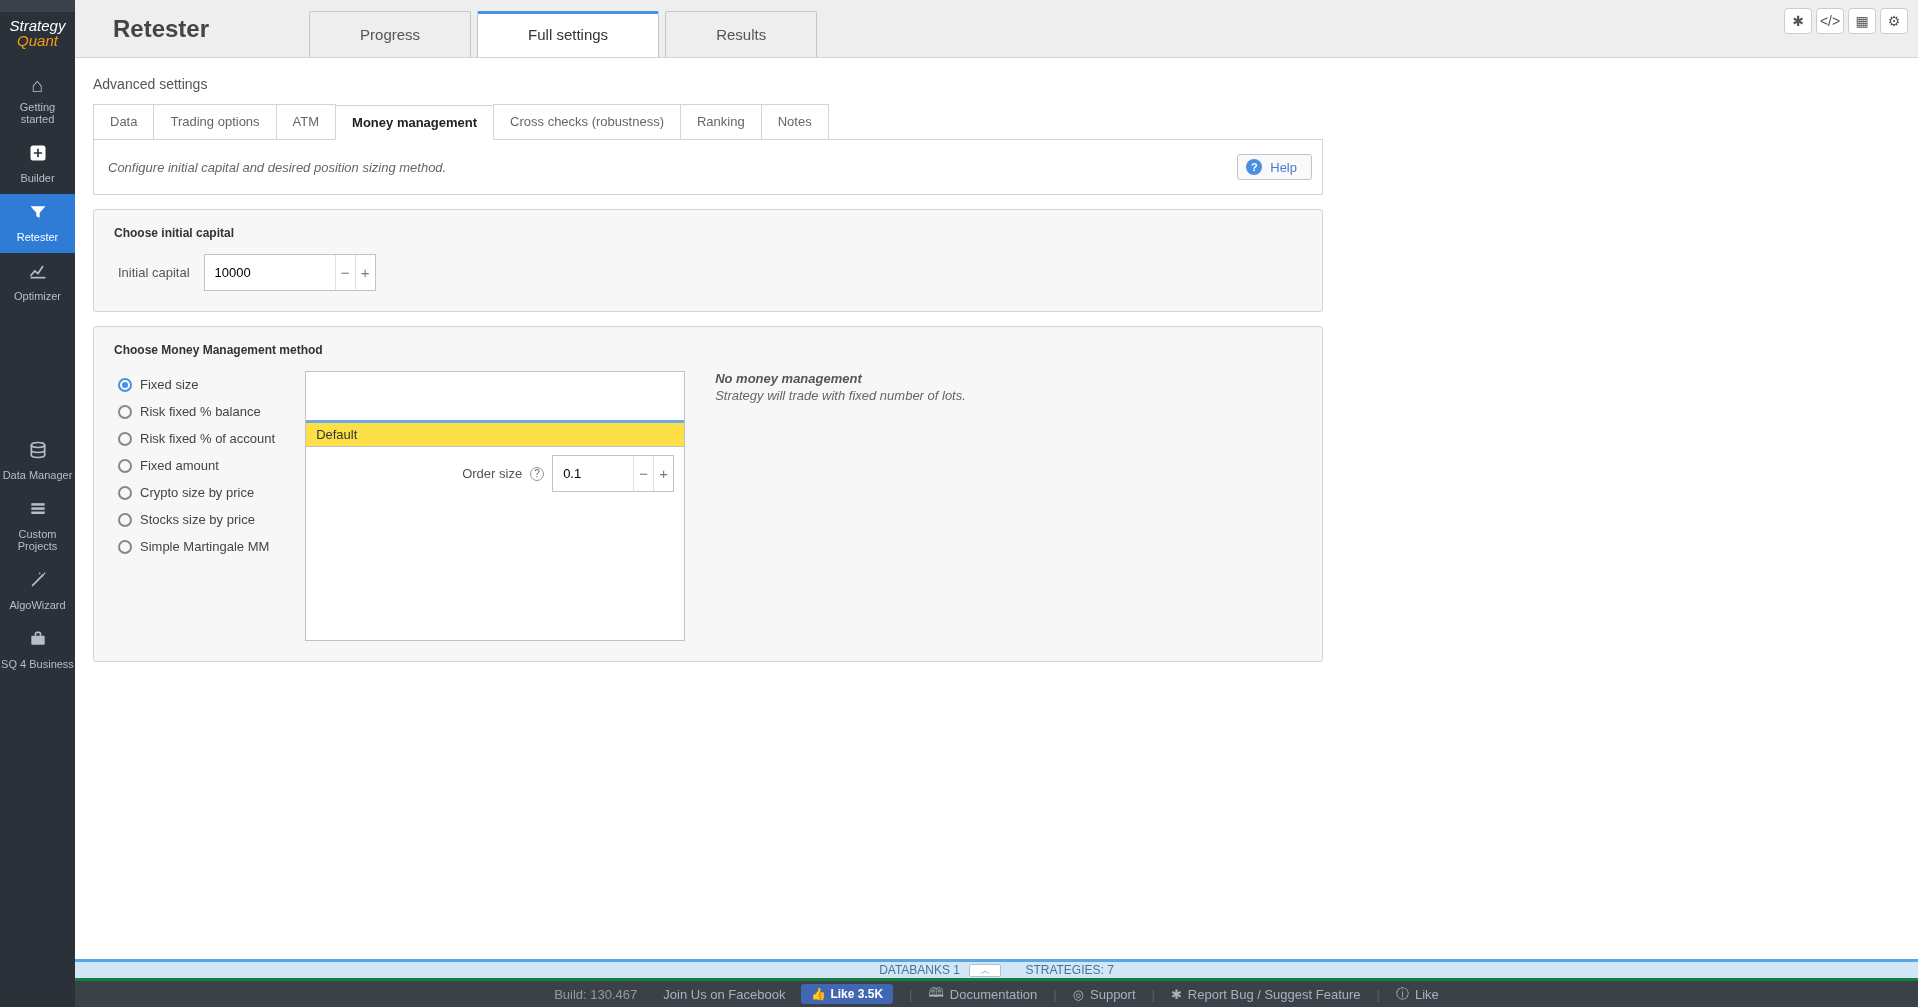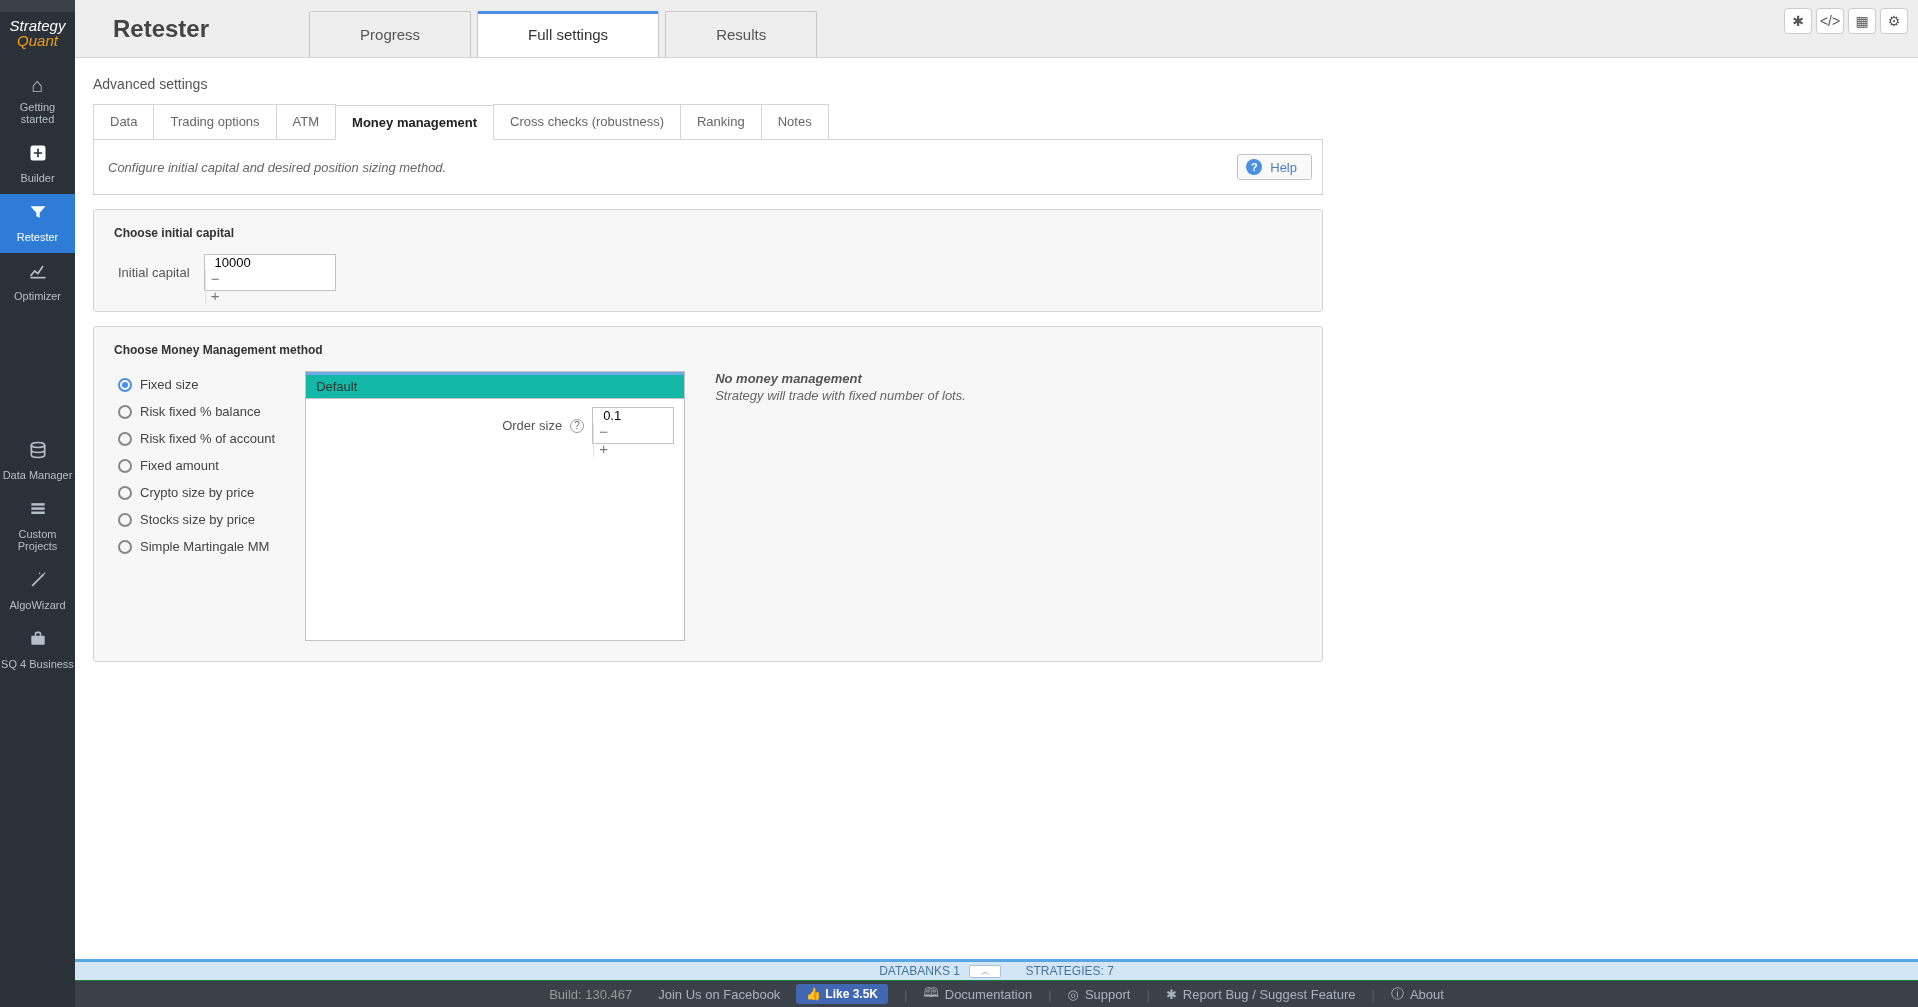--- a/index.html
+++ b/index.html
@@ -32,43 +32,43 @@
 
 .help-row { display: flex; justify-content: space-between; align-items: center; padding: 14px 10px 14px 14px; border: 1px solid #d4d4d4; border-top: none; }
 .help-text { font-style: italic; color: #666; font-size: 13px; }
 .help-btn { border: 1px solid #c3c3c3; background: #f9f9f9; padding: 4px 14px 4px 8px; border-radius: 3px; cursor: pointer; color: #4a7dc9; display: flex; align-items: center; gap: 8px; font-size: 13px; }
 .help-icon { width: 16px; height: 16px; border-radius: 50%; background: #4a90e2; color: #fff; display: inline-flex; align-items: center; justify-content: center; font-size: 11px; font-weight: bold; }
 
 .section { border: 1px solid #d4d4d4; background: #f7f7f7; border-radius: 3px; margin: 14px 0 0 0; padding: 16px 20px 20px 20px; max-width: 1230px; }
 .section-title { font-weight: bold; font-size: 12px; color: #333; margin-bottom: 14px; }
 .field-row { display: flex; align-items: center; gap: 14px; margin-left: 4px; }
 .field-label { font-size: 13px; color: #555; }
-.spinner { display: flex; border: 1px solid #c3c3c3; background: #fff; height: 37px; flex-direction: column; }
+.spinner { display: flex; border: 1px solid #c3c3c3; background: #fff; height: 37px; }
 .spinner input { border: none; padding: 0 10px; width: 130px; font-size: 13px; outline: none; }
 .spinner .sp-btn { width: 20px; display: flex; align-items: center; justify-content: center; color: #777; cursor: pointer; border-left: 1px solid #e0e0e0; font-size: 15px; user-select: none; }
 
 .mm-section { display: flex; gap: 30px; align-items: flex-start; }
 .radio-list { margin-left: 4px; }
 .radio-item { display: flex; align-items: center; gap: 8px; padding: 6px 0; font-size: 13px; color: #444; cursor: pointer; }
 .radio { width: 14px; height: 14px; border: 2px solid #4a90e2; border-radius: 50%; display: inline-flex; align-items: center; justify-content: center; }
 .radio.empty { border-color: #888; }
 .radio .dot { width: 6px; height: 6px; background: #4a90e2; border-radius: 50%; }
 
 .default-box { border: 1px solid #c3c3c3; background: #fff; width: 380px; height: 270px; }
-.default-header { background: #14b8a6; border-bottom: 1px solid #c3c3c3; border-top: 3px solid #6fa8e8; padding: 4px 10px; font-size: 13px; color: #333; }
+.default-header { background: #fde047; border-bottom: 1px solid #c3c3c3; border-top: 3px solid #6fa8e8; padding: 4px 10px; font-size: 13px; color: #333; margin-top: 48px; }
 .default-body { padding: 8px 10px; display: flex; align-items: center; justify-content: flex-end; gap: 8px; }
 .qmark { width: 14px; height: 14px; border: 1px solid #999; border-radius: 50%; display: inline-flex; align-items: center; justify-content: center; font-size: 10px; color: #666; }
 .spinner.small input { width: 80px; }
 
 .info-col { max-width: 300px; }
 .info-title { font-weight: bold; font-style: italic; color: #555; font-size: 13px; margin-bottom: 2px; }
 .info-desc { font-style: italic; color: #666; font-size: 13px; }
 
 .footer { position: absolute; left: 0; right: 0; bottom: 0; height: 48px; background: #3a4149; color: #a8b2bc; }
-.databank-bar { height: 22px; background: #d3e6f5; border-top: 3px solid #5aa6e2; border-bottom: 1px solid #15803d; display: flex; align-items: center; justify-content: center; gap: 24px; font-size: 12px; color: #4573a0; font-weight: 500; }
+.databank-bar { height: 22px; background: #d3e6f5; border-top: 3px solid #5aa6e2; border-bottom: 3px solid #15803d; display: flex; align-items: center; justify-content: center; gap: 24px; font-size: 12px; color: #4573a0; font-weight: 500; }
 .caret-box { background: #fff; border: 1px solid #aac2d6; padding: 0 10px; border-radius: 2px; margin-left: 6px; font-size: 10px; cursor: pointer; }
 .footer-links { height: 26px; display: flex; align-items: center; justify-content: center; gap: 16px; font-size: 13px; color: #a8b2bc; }
 .footer-links .sep { color: #5a626b; }
 .footer-link { display: inline-flex; align-items: center; gap: 6px; cursor: pointer; }
 .fb-like { background: #4267b2; color: #fff; padding: 3px 10px; border-radius: 3px; font-size: 12px; font-weight: bold; display: inline-flex; align-items: center; gap: 4px; }
 .footer-build { color: #999; margin-right: 10px; }
 
 .ico-svg { width: 20px; height: 20px; fill: currentColor; display: inline-block; }
 </style>
 </head>
@@ -277,18 +277,18 @@
         <span>Support</span>
       </span>
       <span class="sep">|</span>
       <span class="footer-link">
         <span>✱</span>
         <span>Report Bug / Suggest Feature</span>
       </span>
       <span class="sep">|</span>
       <span class="footer-link">
         <span>ⓘ</span>
-        <span>About</span>
+        <span>Like</span>
       </span>
     </div>
   </div>
 
 </div>
 
 </body></html>

